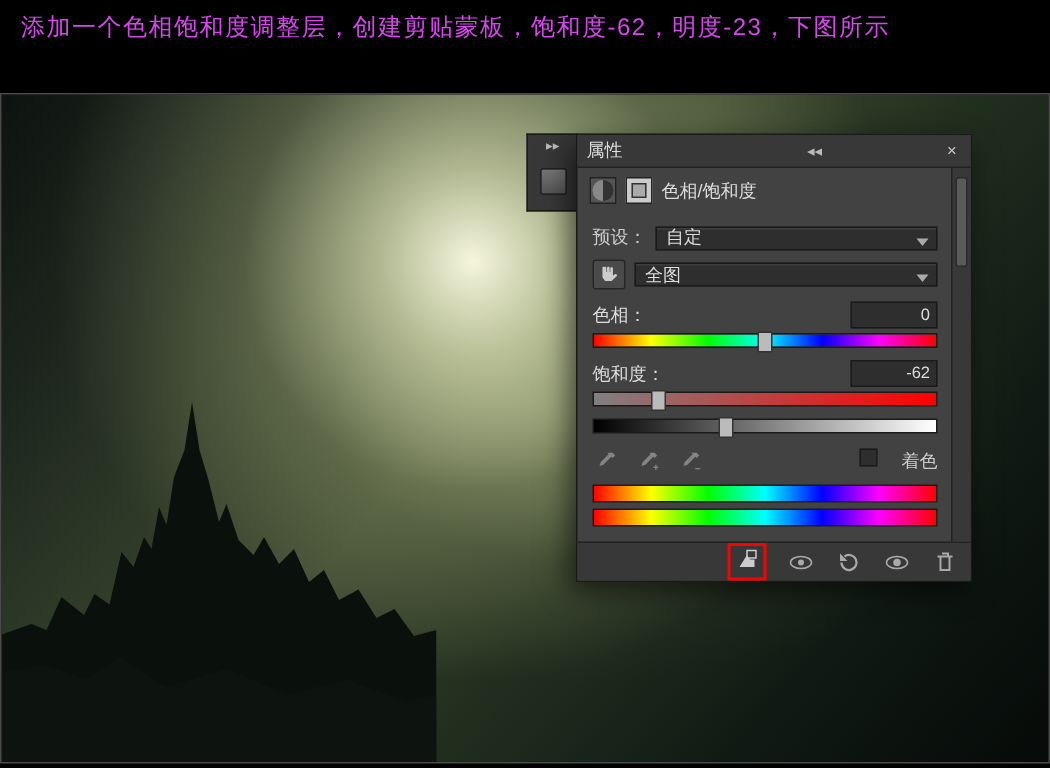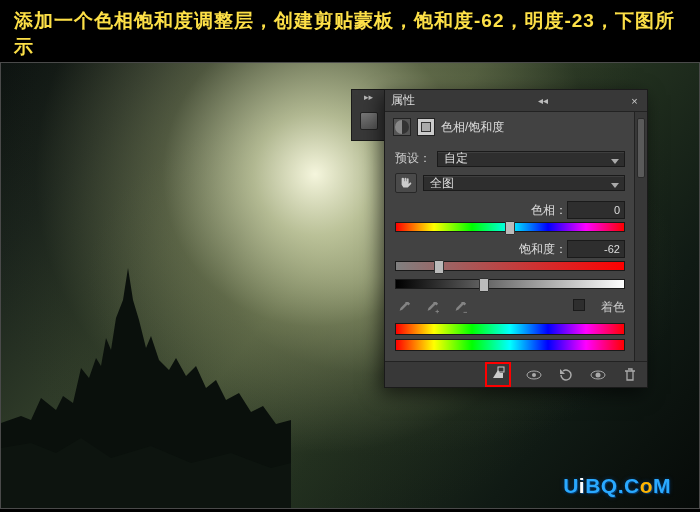--- a/index.html
+++ b/index.html
@@ -7,24 +7,23 @@
     width: 700px; height: 512px;
     background: #000;
     font-family: "Microsoft YaHei", sans-serif;
     color: #fff;
     overflow: hidden;
     position: relative;
   }
   .caption {
     position: absolute;
     top: 8px; left: 14px; right: 10px;
-    font-size: 19px;
-    color: #fde047;
+    font-size: 16px;
+    color: #d946ef;
     letter-spacing: 1px;
-    font-weight: bold;
   }
   .photo {
     position: absolute;
     top: 62px; left: 0;
     width: 700px; height: 447px;
     border: 1px solid #4a4a4a;
     overflow: hidden;
     background:
       radial-gradient(circle at 45% 25%, rgba(255,255,230,0.95) 0%, rgba(220,225,180,0.75) 12%, rgba(150,155,110,0.4) 30%, rgba(40,45,30,0.1) 55%, rgba(10,14,10,0) 70%),
       radial-gradient(ellipse at 55% 48%, rgba(180,190,140,0.5) 0%, rgba(80,90,60,0.2) 30%, transparent 55%),
@@ -135,21 +134,21 @@
   }
   .hand-icon {
     width: 22px; height: 20px; margin-right: 6px;
     background: #4a4a4a; border: 1px solid #272727;
     display: inline-flex; align-items: center; justify-content: center;
     border-radius: 2px;
   }
   .hand-icon svg { width: 14px; height: 14px; }
 
   .slider-row { margin: 8px 0 4px; }
-  .slider-top { display: flex; justify-content: flex-end; align-items: center; margin-bottom: 3px; }
+  .slider-top { display: flex; justify-content: space-between; align-items: center; margin-bottom: 3px; }
   .valbox {
     width: 58px; height: 18px;
     background: #2e2e2e; border: 1px solid #1a1a1a;
     color: #ddd; text-align: right; padding: 1px 4px;
     font-size: 11px;
   }
   .track {
     height: 10px; position: relative;
     border: 1px solid #1a1a1a;
     margin-bottom: 2px;
@@ -248,23 +247,20 @@
   <div class="castle">
     <svg viewBox="0 0 290 260" preserveAspectRatio="none">
       <path fill="#0a100c" d="M0,260 L0,175 L20,168 L30,172 L40,150 L55,162 L62,148 L72,155
         L80,120 L88,130 L95,110 L100,118 L105,90 L110,102 L115,70 L122,52 L127,20
         L132,52 L138,72 L145,100 L150,88 L158,112 L168,122 L175,110 L185,128 L195,118
         L205,140 L215,132 L225,152 L238,145 L250,164 L262,158 L275,176 L290,172 L290,260 Z"></path>
       <path fill="#0d1510" opacity="0.9" d="M0,260 L0,200 L30,195 L55,205 L80,190 L110,210 L150,198 L190,215 L230,205 L270,220 L290,215 L290,260 Z"></path>
     </svg>
   </div>
 
-  <div class="watermark">
-    <span>U</span><span class="i">i</span><span>BQ.C</span><span class="o">o</span><span>M</span>
-  </div>
 </div>
 
 <div class="dock-tab">
   <div class="arrows">▸▸</div>
   <div class="iconrow">
       <div class="dock-icon"></div>
     </div>
 </div>
 
 <div class="panel">

